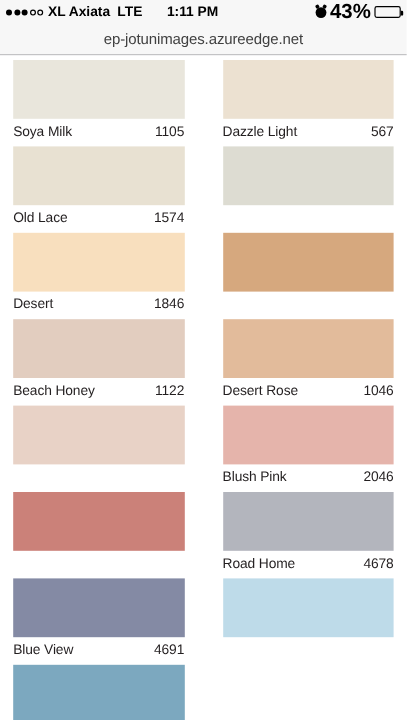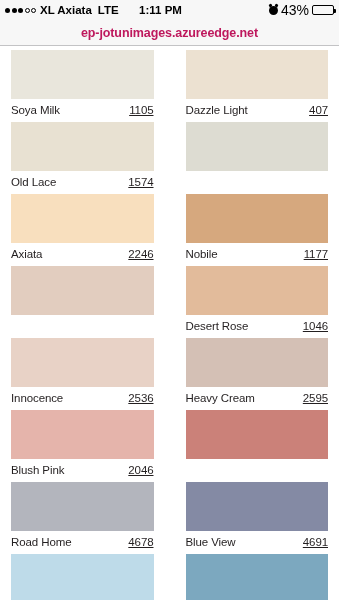--- a/index.html
+++ b/index.html
@@ -37,38 +37,38 @@
   .alarm-glyph {
     width:9px; height:9px; border-radius:50%;
     background:#000; position:relative; display:inline-block;
   }
   .alarm-glyph::before, .alarm-glyph::after {
     content:""; position:absolute; top:-2px; width:3px; height:3px;
     background:#000; border-radius:1px;
   }
   .alarm-glyph::before { left:0px; transform:rotate(-30deg); }
   .alarm-glyph::after { right:0px; transform:rotate(30deg); }
-  .battery-pct { font-size:14px; font-weight:normal; }
+  .battery-pct { font-size:17px; font-weight:bold; }
   .battery {
     width:22px; height:10px; border:1px solid #000; border-radius:2px;
     position:relative; display:inline-block;
   }
   .battery::after {
     content:""; position:absolute; right:-3px; top:3px;
     width:2px; height:4px; background:#000; border-radius:0 1px 1px 0;
   }
   .battery-fill { height:100%; background:#000; width:43%; }
 
   
   .url-bar {
     height:26px; background:#f7f7f7;
     border-bottom:1px solid #c3c3c5;
     display:flex; align-items:center; justify-content:center;
   }
-  .url-text { font-size:12.5px; color:#be185d; letter-spacing:-0.1px;font-weight:bold; }
+  .url-text { font-size:12.5px; color:#404040; letter-spacing:-0.1px; }
 
   
   .grid {
     padding-top:4px;
     display:grid;
     grid-template-columns:1fr 1fr;
     column-gap:32px;
     padding-left:11px;
     padding-right:11px;
   }
@@ -76,21 +76,21 @@
   .swatch-chip {
     width:100%; height:49px; display:block;
   }
   .swatch-meta {
     height:21px;
     display:flex; align-items:center;
     font-size:11.5px; color:#231f20;
     white-space:nowrap;
   }
   .swatch-name { letter-spacing:-0.1px; }
-  .swatch-code { margin-left:auto; letter-spacing:-0.1px;text-decoration:underline; }
+  .swatch-code { margin-left:auto; letter-spacing:-0.1px; }
 </style>
 </head>
 <body>
 
 <div class="status-bar">
   <span class="signal-dots">
     <span class="dot on"></span>
       <span class="dot on"></span>
       <span class="dot on"></span>
       <span class="dot off"></span>
@@ -115,70 +115,59 @@
       <span class="swatch-chip" style="background: rgb(233, 230, 220);"></span>
       <div class="swatch-meta">
         <span class="swatch-name">Soya Milk</span>
         <span class="swatch-code">1105</span>
       </div>
     </div>
     <div class="swatch-cell">
       <span class="swatch-chip" style="background: rgb(236, 225, 209);"></span>
       <div class="swatch-meta">
         <span class="swatch-name">Dazzle Light</span>
-        <span class="swatch-code">407</span>
+        <span class="swatch-code">567</span>
       </div>
     </div>
     <div class="swatch-cell">
       <span class="swatch-chip" style="background: rgb(232, 225, 210);"></span>
       <div class="swatch-meta">
         <span class="swatch-name">Old Lace</span>
         <span class="swatch-code">1574</span>
       </div>
     </div>
     <div class="swatch-cell">
       <span class="swatch-chip" style="background: rgb(221, 220, 210);"></span>
     </div>
     <div class="swatch-cell">
       <span class="swatch-chip" style="background: rgb(248, 223, 190);"></span>
       <div class="swatch-meta">
-        <span class="swatch-name">Axiata</span>
-        <span class="swatch-code">2246</span>
+        <span class="swatch-name">Desert</span>
+        <span class="swatch-code">1846</span>
       </div>
     </div>
     <div class="swatch-cell">
       <span class="swatch-chip" style="background: rgb(214, 168, 126);"></span>
-      <div class="swatch-meta">
-        <span class="swatch-name">Nobile</span>
-        <span class="swatch-code">1177</span>
-      </div>
     </div>
     <div class="swatch-cell">
       <span class="swatch-chip" style="background: rgb(226, 205, 191);"></span>
+      <div class="swatch-meta">
+        <span class="swatch-name">Beach Honey</span>
+        <span class="swatch-code">1122</span>
+      </div>
     </div>
     <div class="swatch-cell">
       <span class="swatch-chip" style="background: rgb(226, 187, 155);"></span>
       <div class="swatch-meta">
         <span class="swatch-name">Desert Rose</span>
         <span class="swatch-code">1046</span>
       </div>
     </div>
     <div class="swatch-cell">
       <span class="swatch-chip" style="background: rgb(232, 210, 198);"></span>
-      <div class="swatch-meta">
-        <span class="swatch-name">Innocence</span>
-        <span class="swatch-code">2536</span>
-      </div>
-    </div>
-    <div class="swatch-cell">
-      <span class="swatch-chip" style="background: rgb(212, 192, 181);"></span>
-      <div class="swatch-meta">
-        <span class="swatch-name">Heavy Cream</span>
-        <span class="swatch-code">2595</span>
-      </div>
     </div>
     <div class="swatch-cell">
       <span class="swatch-chip" style="background: rgb(229, 180, 171);"></span>
       <div class="swatch-meta">
         <span class="swatch-name">Blush Pink</span>
         <span class="swatch-code">2046</span>
       </div>
     </div>
     <div class="swatch-cell">
       <span class="swatch-chip" style="background: rgb(203, 129, 121);"></span>

